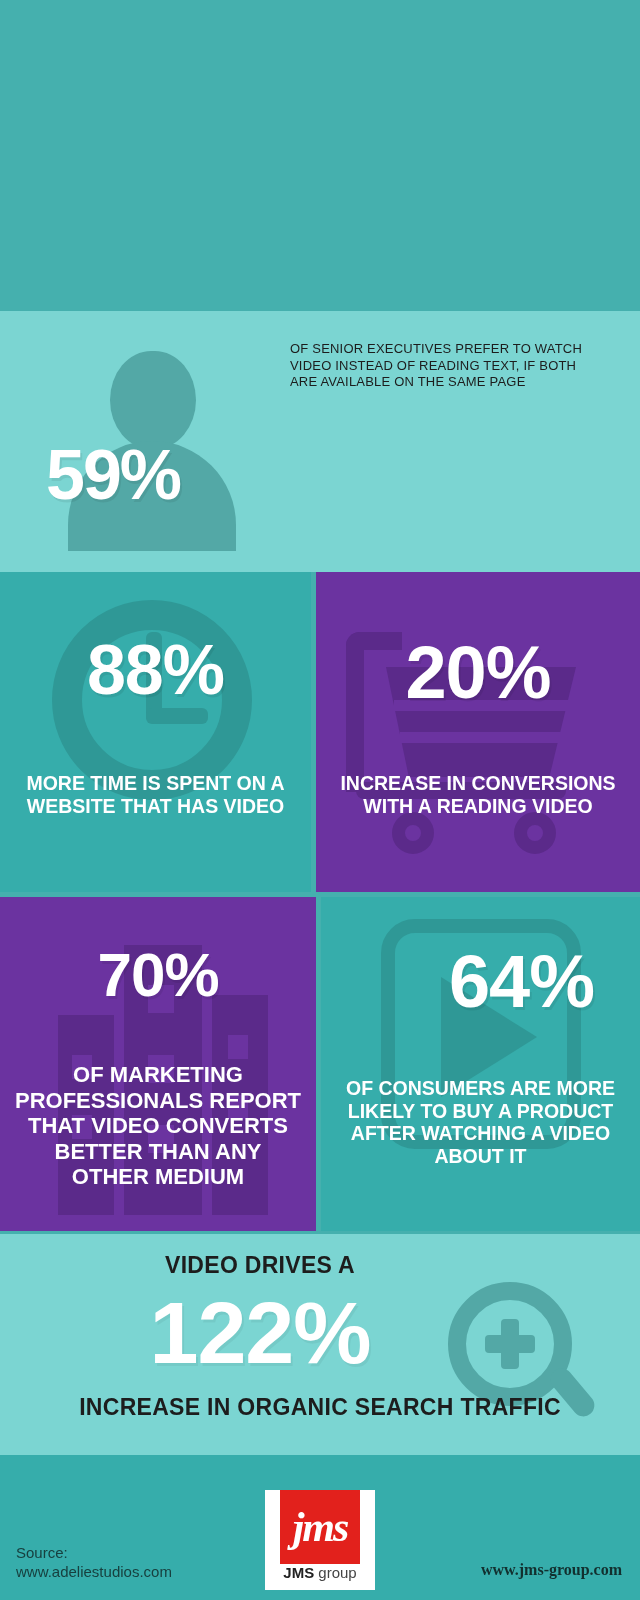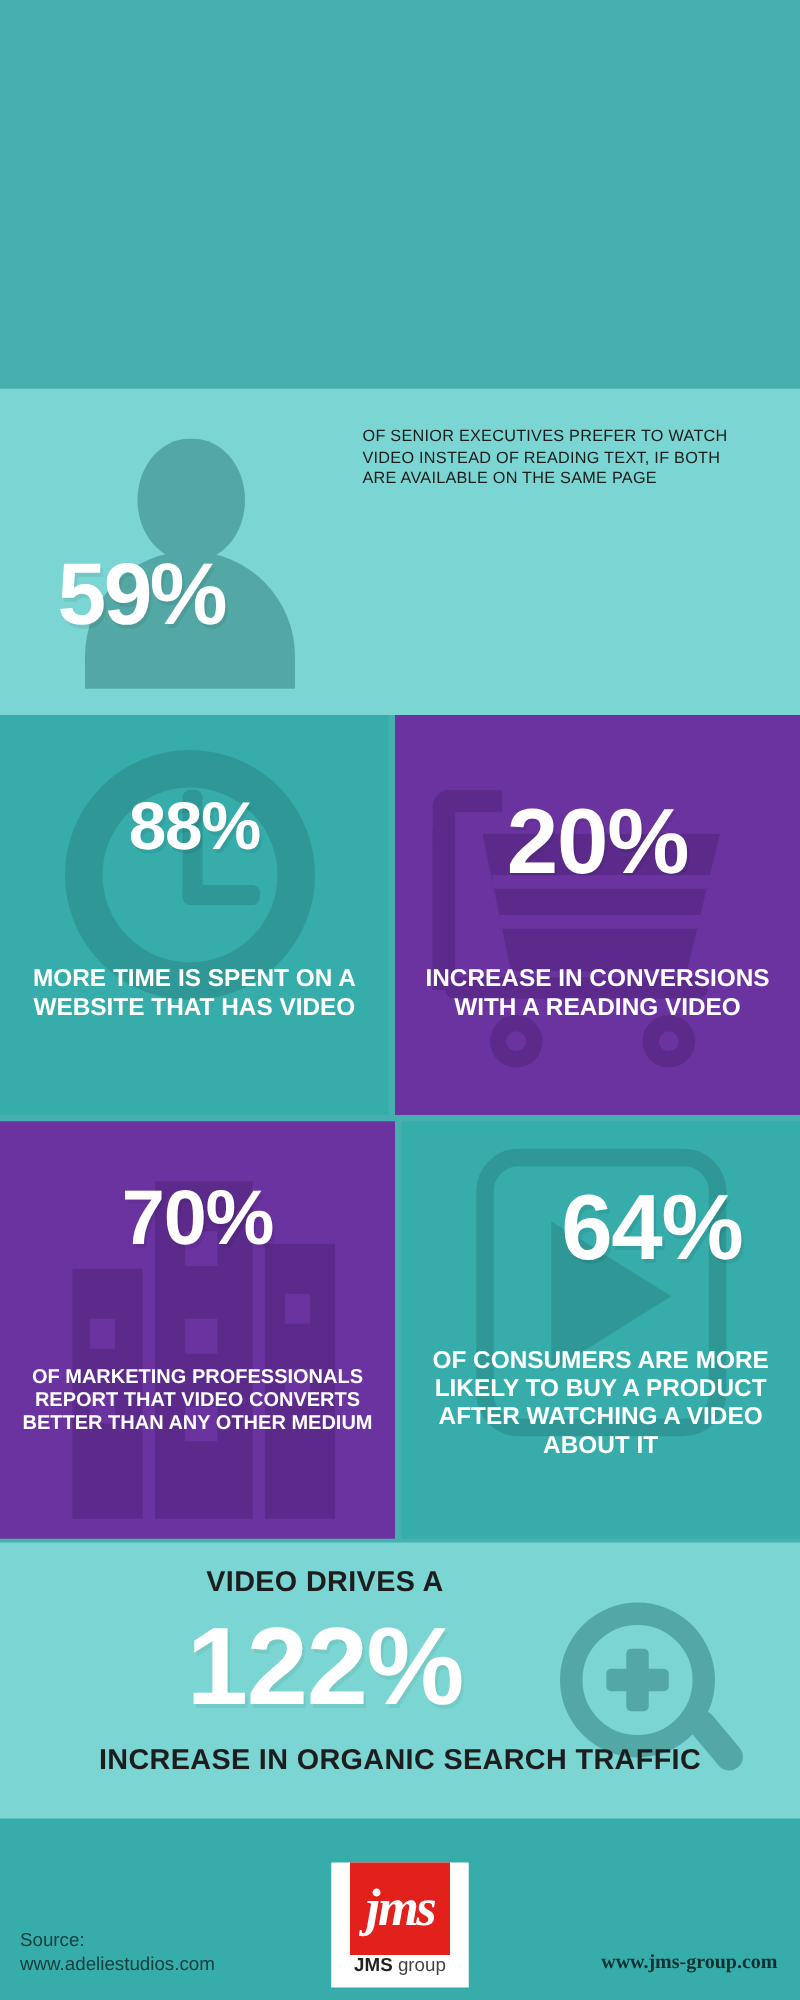--- a/index.html
+++ b/index.html
@@ -71,26 +71,26 @@
     position:absolute;left:0;width:100%;
     text-align:center;color:#ffffff;font-weight:bold;
     text-shadow:2px 3px 0 rgba(0,0,0,0.07);
   }
   .cell .caption{
     position:absolute;left:0;width:100%;
     text-align:center;color:#ffffff;font-weight:bold;
     line-height:1.16;
   }
 
-  .stat-88{top:58px;font-size:54px;letter-spacing:-1px;}
+  .stat-88{top:58px;font-size:70px;letter-spacing:-1px;}
   .cap-88{top:200px;font-size:19.5px;padding:0 12px;box-sizing:border-box;}
   .stat-20{top:58px;font-size:74px;letter-spacing:-1px;}
   .cap-20{top:200px;font-size:19.5px;padding:0 6px;box-sizing:border-box;}
   .stat-70{top:42px;font-size:62px;letter-spacing:-1px;}
-  .cap-70{top:196px;font-size:16px;padding:0 14px;box-sizing:border-box;}
+  .cap-70{top:165px;font-size:22px;padding:0 14px;box-sizing:border-box;}
   .stat-64{top:42px;font-size:74px;letter-spacing:-1px;padding-left:41px;}
   .cap-64{top:180px;font-size:19.5px;padding:0 10px;box-sizing:border-box;}
 
   
   .bg-clock{
     position:absolute;left:52px;top:28px;width:200px;height:200px;
     border:30px solid #2f9896;border-radius:50%;box-sizing:border-box;
   }
   .bg-clock-hand-v{
     position:absolute;left:146px;top:60px;width:16px;height:90px;background:#2f9896;border-radius:6px;

